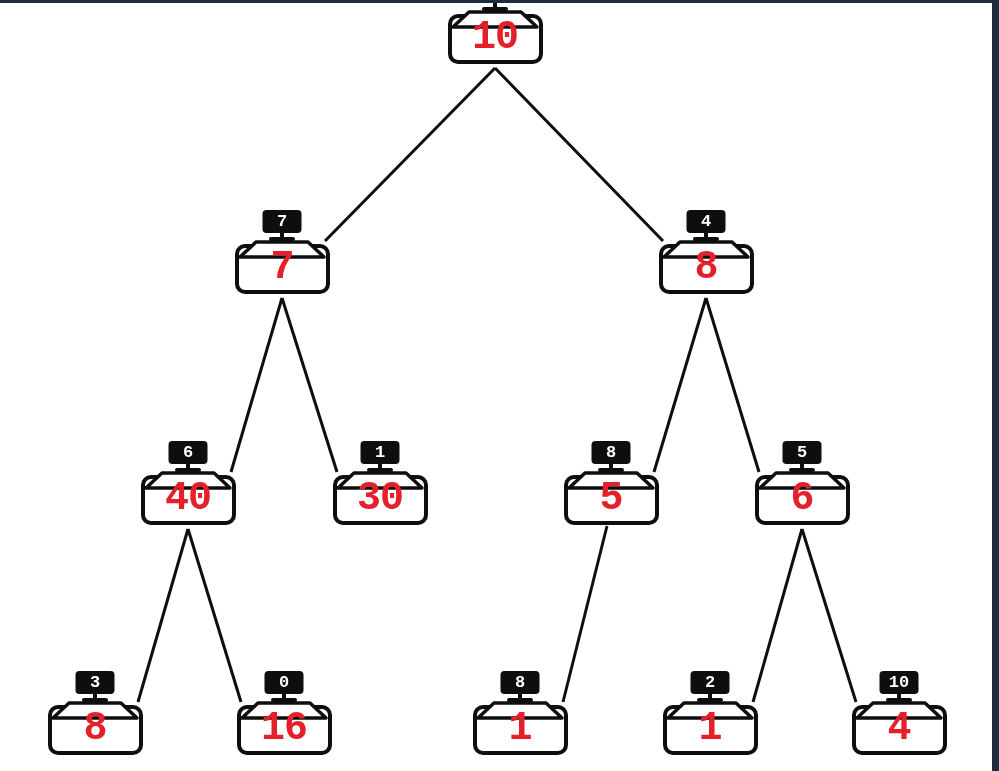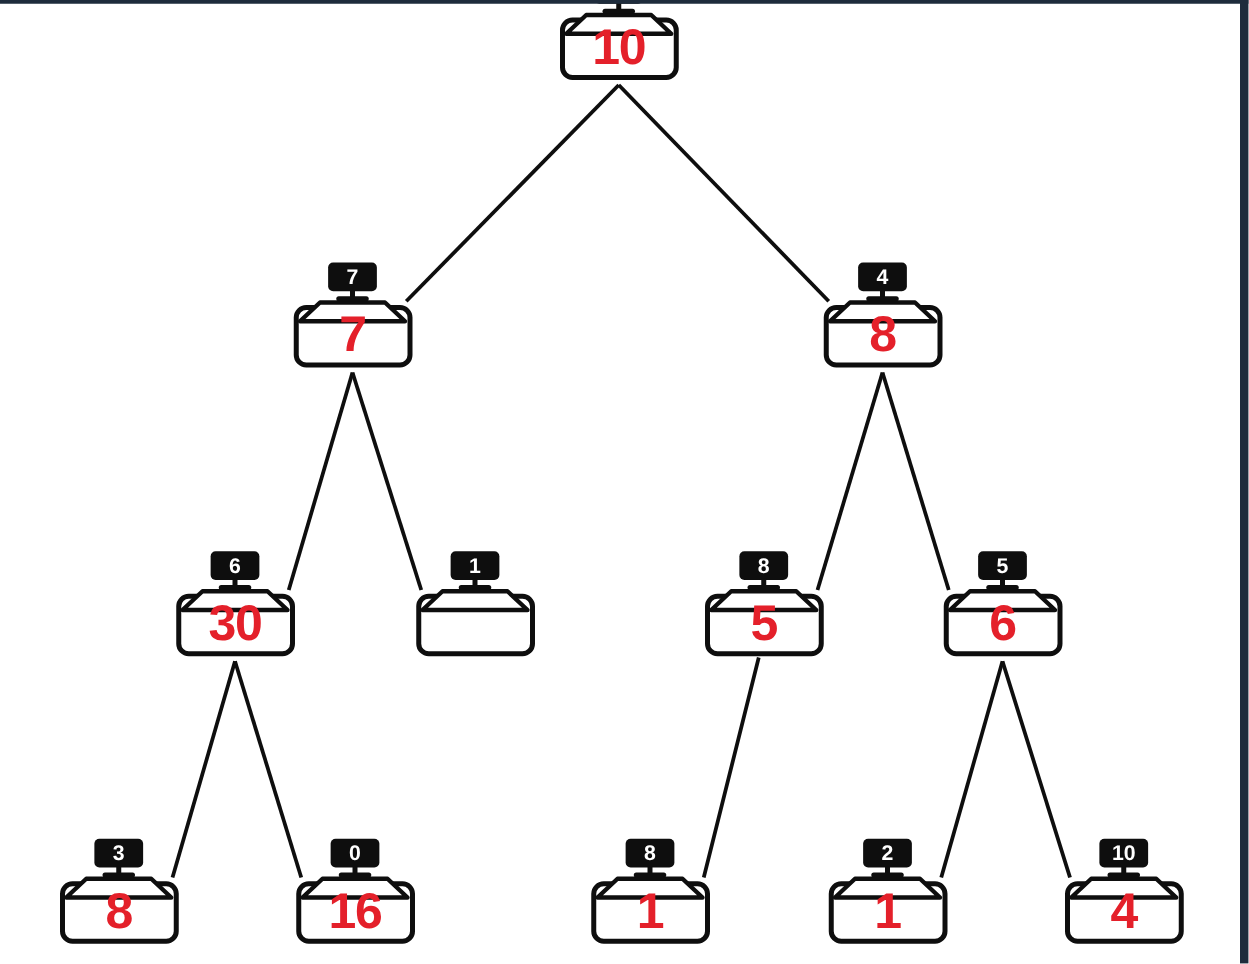--- a/index.html
+++ b/index.html
@@ -2,21 +2,21 @@
 <html><head>
 <meta charset="utf-8">
 <style>
   html, body { margin: 0; padding: 0; background: #ffffff; }
   #stage {
     position: relative;
     width: 999px;
     height: 771px;
     overflow: hidden;
     background: #ffffff;
-    font-family: Liberation Sans, sans-serif;
+    font-family: Liberation Mono, monospace;
   }
   
   .top-bar {
     position: absolute; left: 0; top: 0; width: 999px; height: 3px;
     z-index: 30;
   }
   .right-bar {
     position: absolute; right: 0; top: 0; width: 7px; height: 771px;
     z-index: 30;
   }
@@ -136,30 +136,31 @@
       <span class="value" style="color: rgb(228, 32, 42);">8</span>
       <div class="tag">4</div>
       <div class="stand-v"></div>
       <div class="stand-h"></div>
     </div>
     <div class="node" style="left: 140.5px; top: 439px;">
       <div class="box"></div>
       <svg class="lid" width="90" height="24" viewBox="0 0 90 24">
         <polygon points="3,20 87,20 71,5 19,5"></polygon>
       </svg>
+      <span class="value" style="color: rgb(228, 32, 42);">40</span>
+      <div class="tag">6</div>
+      <div class="stand-v"></div>
+      <div class="stand-h"></div>
+    </div>
+    <div class="node" style="left: 332.5px; top: 439px;">
+      <div class="box"></div>
+      <svg class="lid" width="90" height="24" viewBox="0 0 90 24">
+        <polygon points="3,20 87,20 71,5 19,5"></polygon>
+      </svg>
       <span class="value" style="color: rgb(228, 32, 42);">30</span>
-      <div class="tag">6</div>
-      <div class="stand-v"></div>
-      <div class="stand-h"></div>
-    </div>
-    <div class="node" style="left: 332.5px; top: 439px;">
-      <div class="box"></div>
-      <svg class="lid" width="90" height="24" viewBox="0 0 90 24">
-        <polygon points="3,20 87,20 71,5 19,5"></polygon>
-      </svg>
       <div class="tag">1</div>
       <div class="stand-v"></div>
       <div class="stand-h"></div>
     </div>
     <div class="node" style="left: 563.5px; top: 439px;">
       <div class="box"></div>
       <svg class="lid" width="90" height="24" viewBox="0 0 90 24">
         <polygon points="3,20 87,20 71,5 19,5"></polygon>
       </svg>
       <span class="value" style="color: rgb(228, 32, 42);">5</span>

